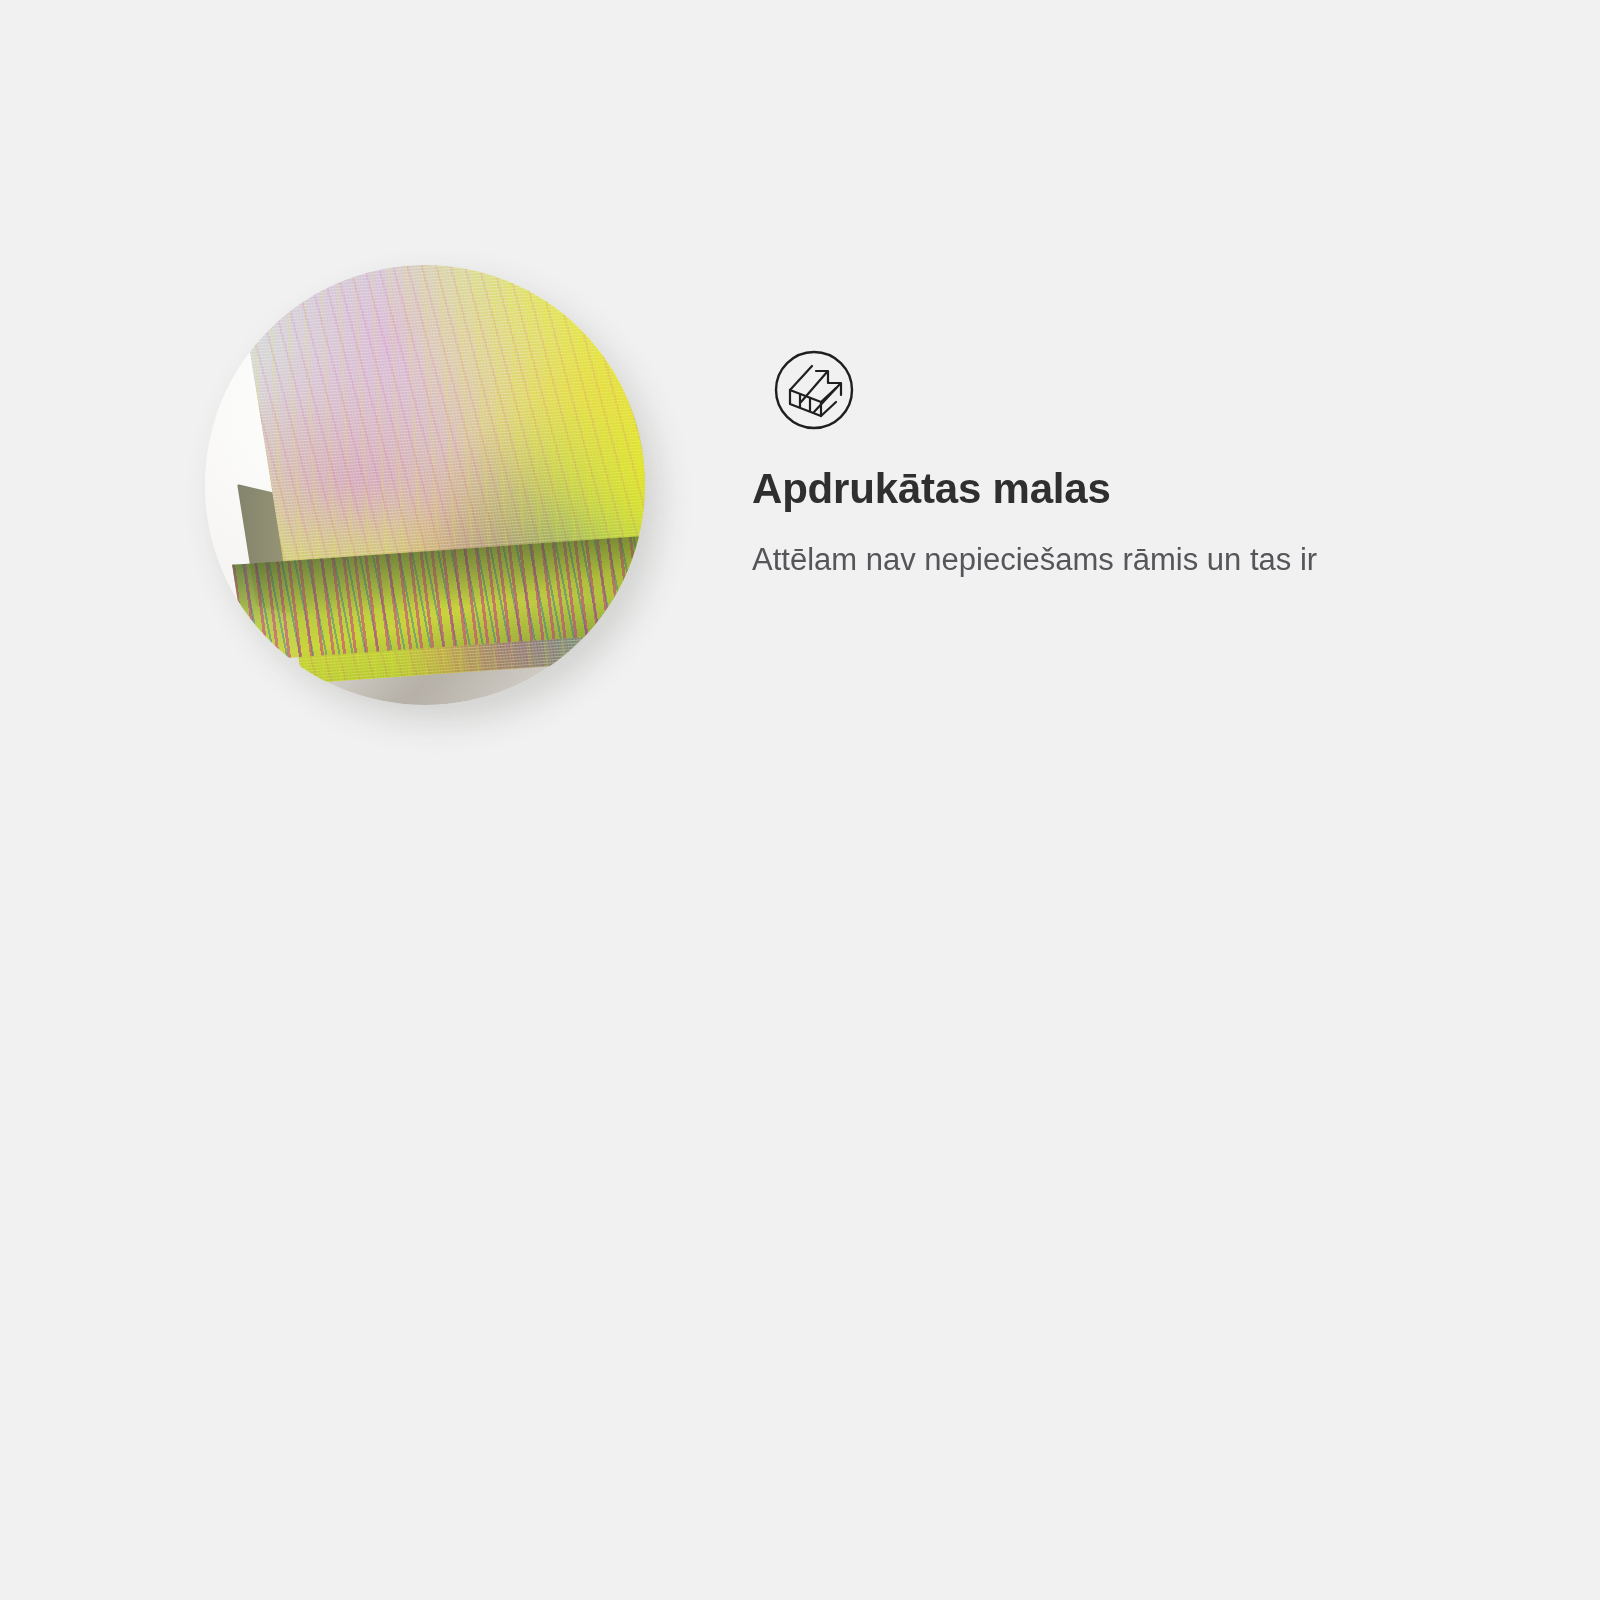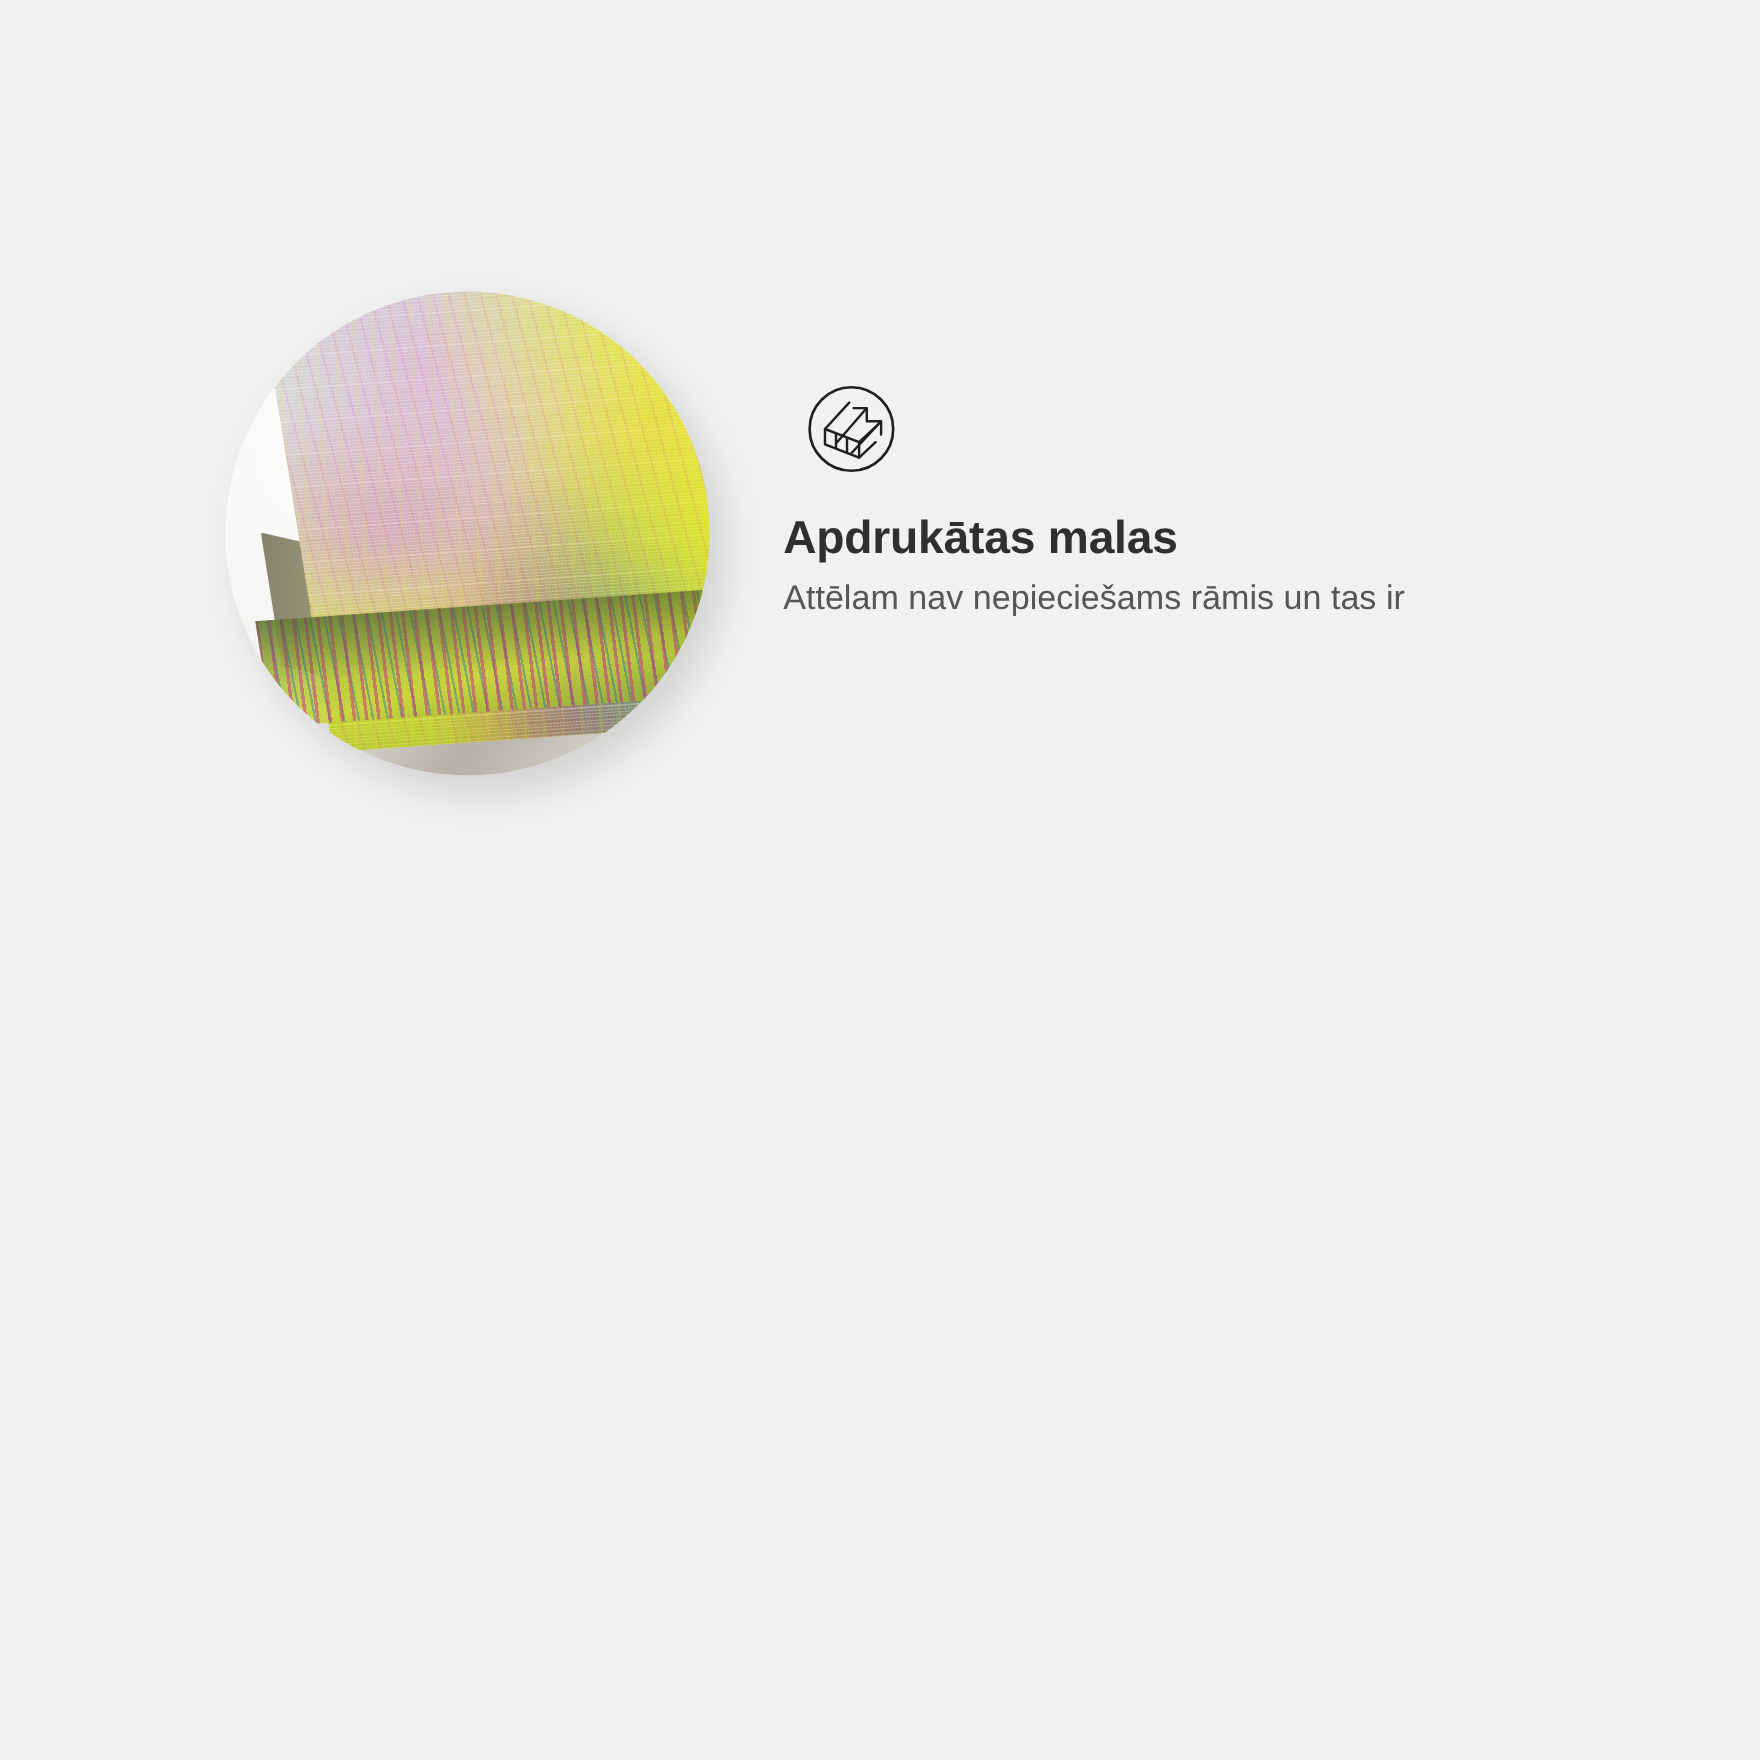--- a/index.html
+++ b/index.html
@@ -108,21 +108,21 @@
     width: 20%; height: 28%;
     transform: rotate(-9deg) skewY(22deg);
     background: linear-gradient(100deg, #6f6f54 0%, #8b8a63 60%, #5e6544 100%);
     opacity: .85;
     border-radius: 2px;
   }
 
   
   .copy {
     position: absolute;
-    left: 712px;
+    left: 752px;
     width: 740px;
   }
   #copy-printed-edges { top: 340px; }
 
   .feature-icon {
     display: block;
     width: 100px;
     height: 100px;
     margin-left: 12px;
   }
@@ -130,21 +130,21 @@
 
   .feature-title {
     margin: 25px 0 0 0;
     font-size: 42px;
     font-weight: 700;
     line-height: 1.12;
     letter-spacing: -0.2px;
     color: #2f2f2f;
   }
   .feature-desc {
-    margin: 10px 0 0 0;
+    margin: 26px 0 0 0;
     font-size: 31px;
     font-weight: 400;
     line-height: 1.42;
     color: #56565a;
     max-width: 700px;
   }
   .feature-desc .ln { display: block; }
 </style>
 </head>
 <body>

